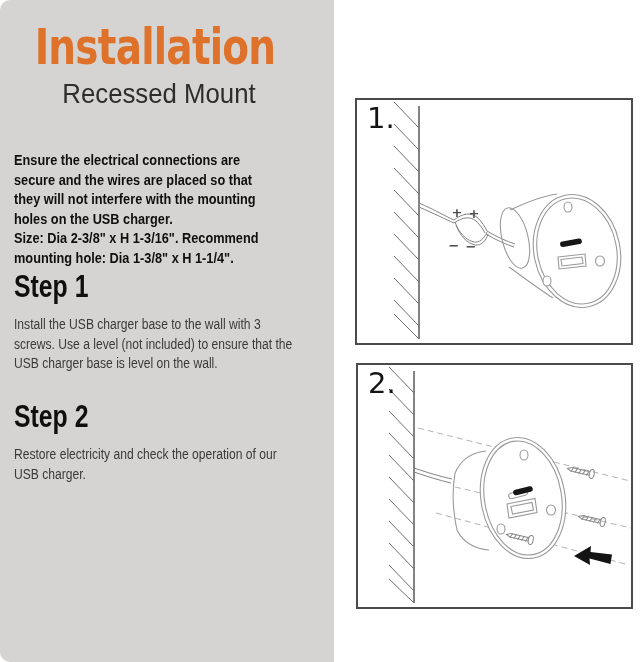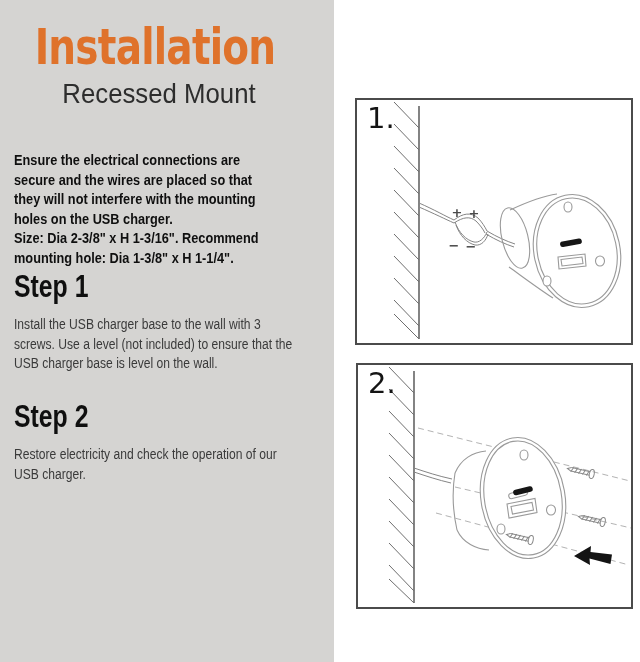--- a/index.html
+++ b/index.html
@@ -1,17 +1,17 @@
 <!DOCTYPE html>
 <html><head>
 <meta charset="utf-8">
 <style>
   html,body{margin:0;padding:0;}
   body{width:640px;height:662px;font-family:"Liberation Sans",sans-serif;background:#ffffff;}
-  #canvas{position:relative;width:640px;height:662px;overflow:hidden;background:#ffffff;}
+  #canvas{position:relative;width:640px;height:662px;overflow:hidden;background:#ffffff;border-radius:10px;}
 
   
   .left-panel{position:absolute;left:0;top:0;width:334px;height:662px;background:#d5d4d2;}
 
   .title{
     position:absolute;left:-12px;top:22px;width:334px;text-align:center;
     font-family:"DejaVu Sans",sans-serif;font-weight:bold;font-size:50px;line-height:1;
     color:#df722b;letter-spacing:-1px;
     transform:scaleX(0.78);
   }

